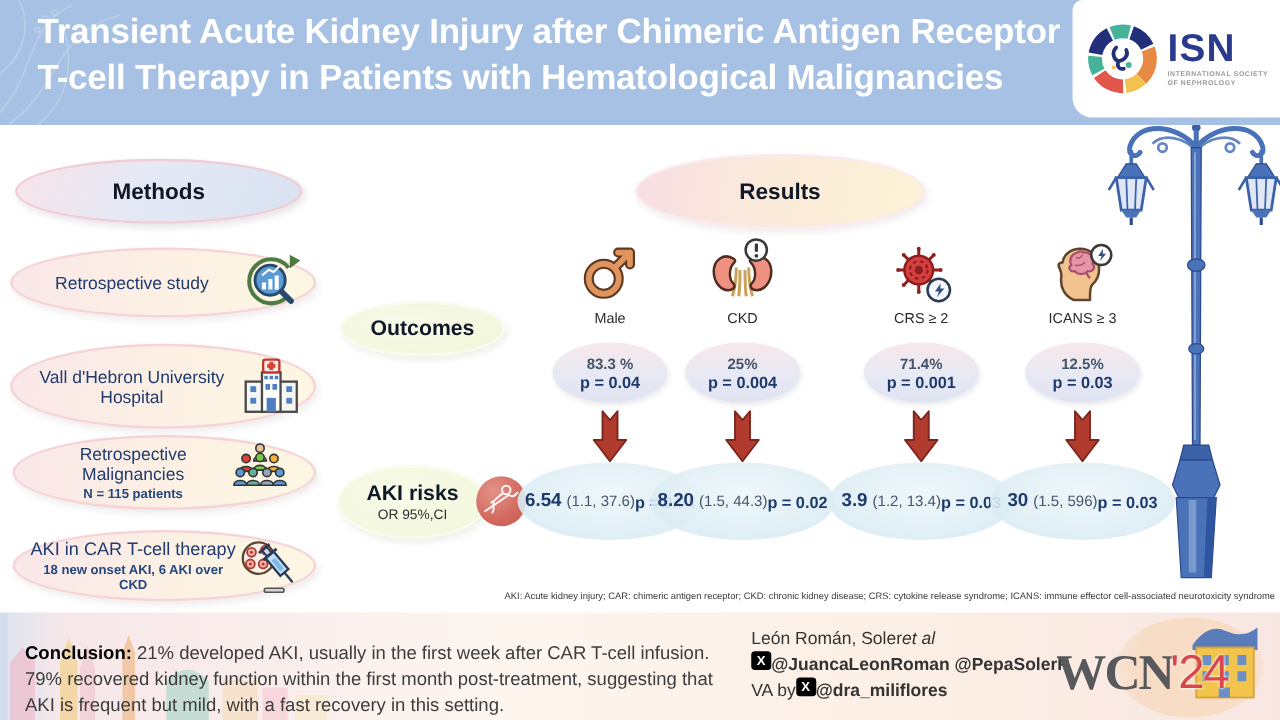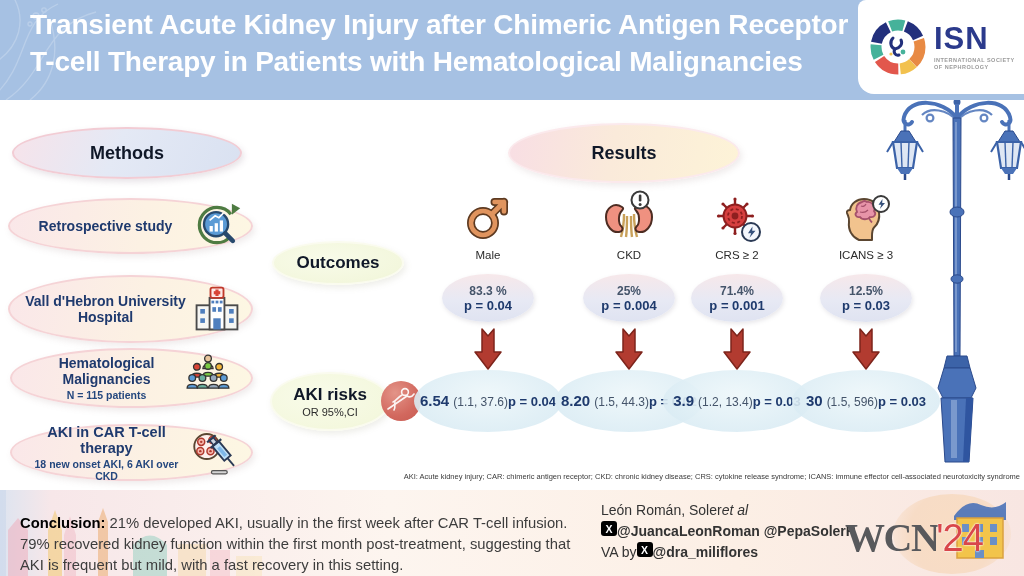--- a/index.html
+++ b/index.html
@@ -24,21 +24,21 @@
        border:2px solid #f2ccd4;box-shadow:2px 3px 6px rgba(120,100,120,.18);}
   .section-title-text{font-size:18px;font-weight:700;color:#101828;}
   .item{background:linear-gradient(100deg,#fae7e9 0%,#fcf1e3 55%,#fdf7e3 100%);
         border:2px solid #f5d3d6;box-shadow:2px 3px 6px rgba(150,120,120,.15);
         flex-direction:row;}
   .m1{left:8px;top:198px;width:245px;height:56px;}
   .m2{left:8px;top:275px;width:245px;height:68px;}
   .m3{left:10px;top:348px;width:243px;height:60px;}
   .m4{left:10px;top:424px;width:243px;height:57px;}
   .item-text{flex:1;text-align:center;padding-left:10px;}
-  .item-label{font-size:14px;font-weight:700;color:#1f3a6e;line-height:16px;}
+  .item-label{font-size:14px;font-weight:400;color:#1f3a6e;line-height:16px;}
   .m4 .item-label{font-size:14.5px;}
   .item-sub{font-size:10.5px;font-weight:600;color:#24477e;margin-top:2px;}
   .item-icon{width:52px;height:52px;flex:0 0 52px;margin-right:8px;}
   .results-title{left:508px;top:123px;width:232px;height:60px;
        background:linear-gradient(100deg,#f8dee4 0%,#faeada 45%,#fdf3d7 100%);
        border:2px solid #fbe9ec;box-shadow:2px 3px 6px rgba(150,120,120,.15);}
   .outcomes-label{left:272px;top:241px;width:132px;height:44px;
        background:radial-gradient(ellipse at 40% 40%,#f8fbe9 0%,#f3f7dd 70%,#edf2d4 100%);
        border:2px solid #fafbee;box-shadow:2px 3px 6px rgba(140,140,110,.15);}
   .aki-label{left:270px;top:372px;width:120px;height:59px;
@@ -177,21 +177,21 @@
         <rect x="10" y="28" width="5" height="5" fill="#4f7fbe"></rect>
           <rect x="10" y="38" width="5" height="5" fill="#4f7fbe"></rect>
         <rect x="41" y="28" width="5" height="5" fill="#4f7fbe"></rect>
           <rect x="41" y="38" width="5" height="5" fill="#4f7fbe"></rect>
       </svg>
     </span>
   </div>
 
   <div class="eli item m3">
     <div class="item-text" style="max-width:150px;">
-      <div class="item-label">Hematological Malignancies</div>
+      <div class="item-label">Retrospective Malignancies</div>
       <div class="item-sub">N = 115 patients</div>
     </div>
     <span class="item-icon">
       <svg width="52" height="52" viewBox="0 0 56 56">
         <g stroke="#333" stroke-width="1.4">
           <circle cx="28" cy="7" r="3.6" fill="#e8c49c"></circle>
             <path d="M22.5,18 C22.5,12.5 33.5,12.5 33.5,18 Z" fill="#e8c49c"></path>
           <circle cx="16" cy="16" r="3.6" fill="#d94436"></circle>
             <path d="M10.5,27 C10.5,21.5 21.5,21.5 21.5,27 Z" fill="#d94436"></path>
           <circle cx="28" cy="15" r="3.6" fill="#7ac943"></circle>
@@ -289,21 +289,21 @@
     </div>
     <svg class="arrow" width="30" height="42" viewBox="0 0 30 42">
       <path d="M9,1 L15,8 L21,1 L21,24 L28,24 L15,41 L2,24 L9,24 Z" fill="#b23b30" stroke="#7d241b" stroke-width="1.5" stroke-linejoin="round"></path>
     </svg>
     <div class="r-bubble">
       <div><span class="r-or">6.54</span><span class="r-ci">(1.1, 37.6)</span></div>
       <div class="o-p">p = 0.04</div>
     </div>
   </div>
 
-  <div class="col" style="left:544px">
+  <div class="col" style="left:509px">
     <div class="col-icon">
       <svg width="56" height="56" viewBox="0 0 56 56">
         <g stroke="#c9a15a" stroke-width="2.4" fill="none">
           <path d="M23,24 C23,33 22,40 20,47"></path>
             <path d="M33,24 C33,33 34,40 36,47"></path>
           <path d="M26,26 C26,34 26,40 25,47"></path>
             <path d="M30,26 C30,34 30,40 31,47"></path>
         </g>
         <path d="M21,17 C 13,12 5,18 5,27 C 5,36 11,43 18,42 C 21.5,41.5 22.5,38.5 20.5,36.5 C 17,33.5 17,24.5 21,20.5 C 22.5,19 22.5,18 21,17 Z" fill="#ef9180" stroke="#4d2c22" stroke-width="2" stroke-linejoin="round"></path>
         <path d="M21,17 C 13,12 5,18 5,27 C 5,36 11,43 18,42 C 21.5,41.5 22.5,38.5 20.5,36.5 C 17,33.5 17,24.5 21,20.5 C 22.5,19 22.5,18 21,17 Z" fill="#ef9180" stroke="#4d2c22" stroke-width="2" stroke-linejoin="round" transform="matrix(-1,0,0,1,56,0)"></path>

